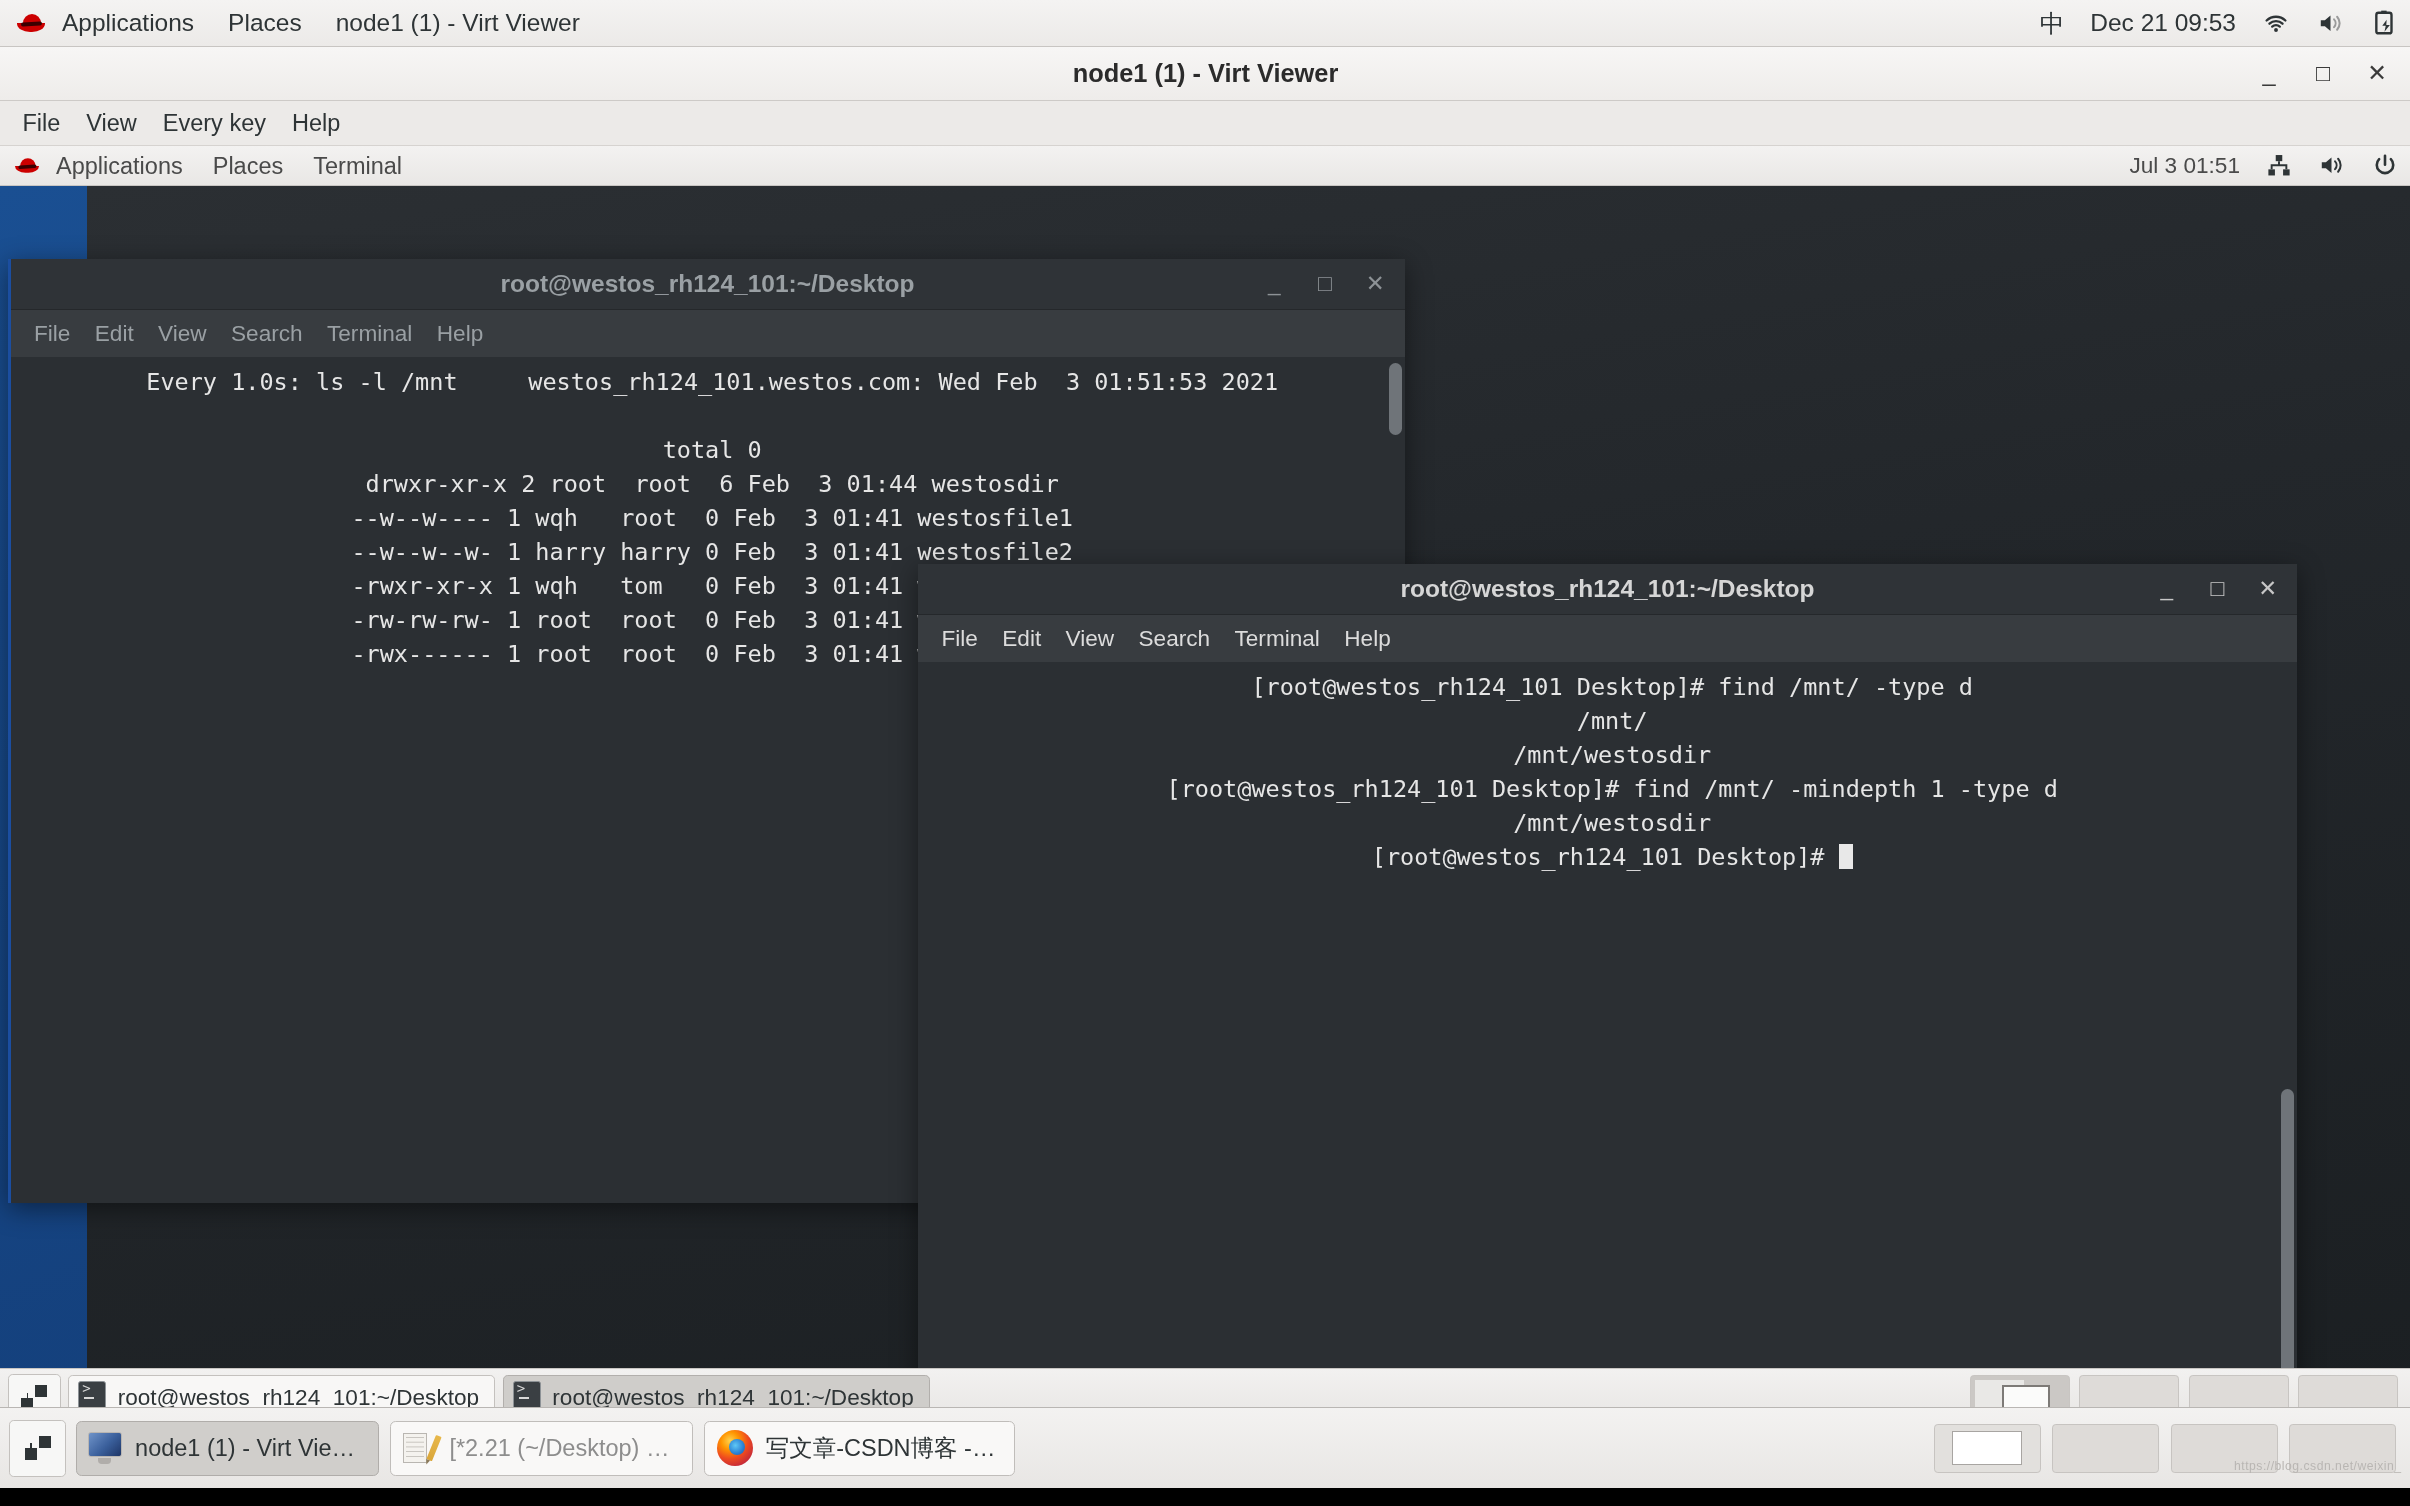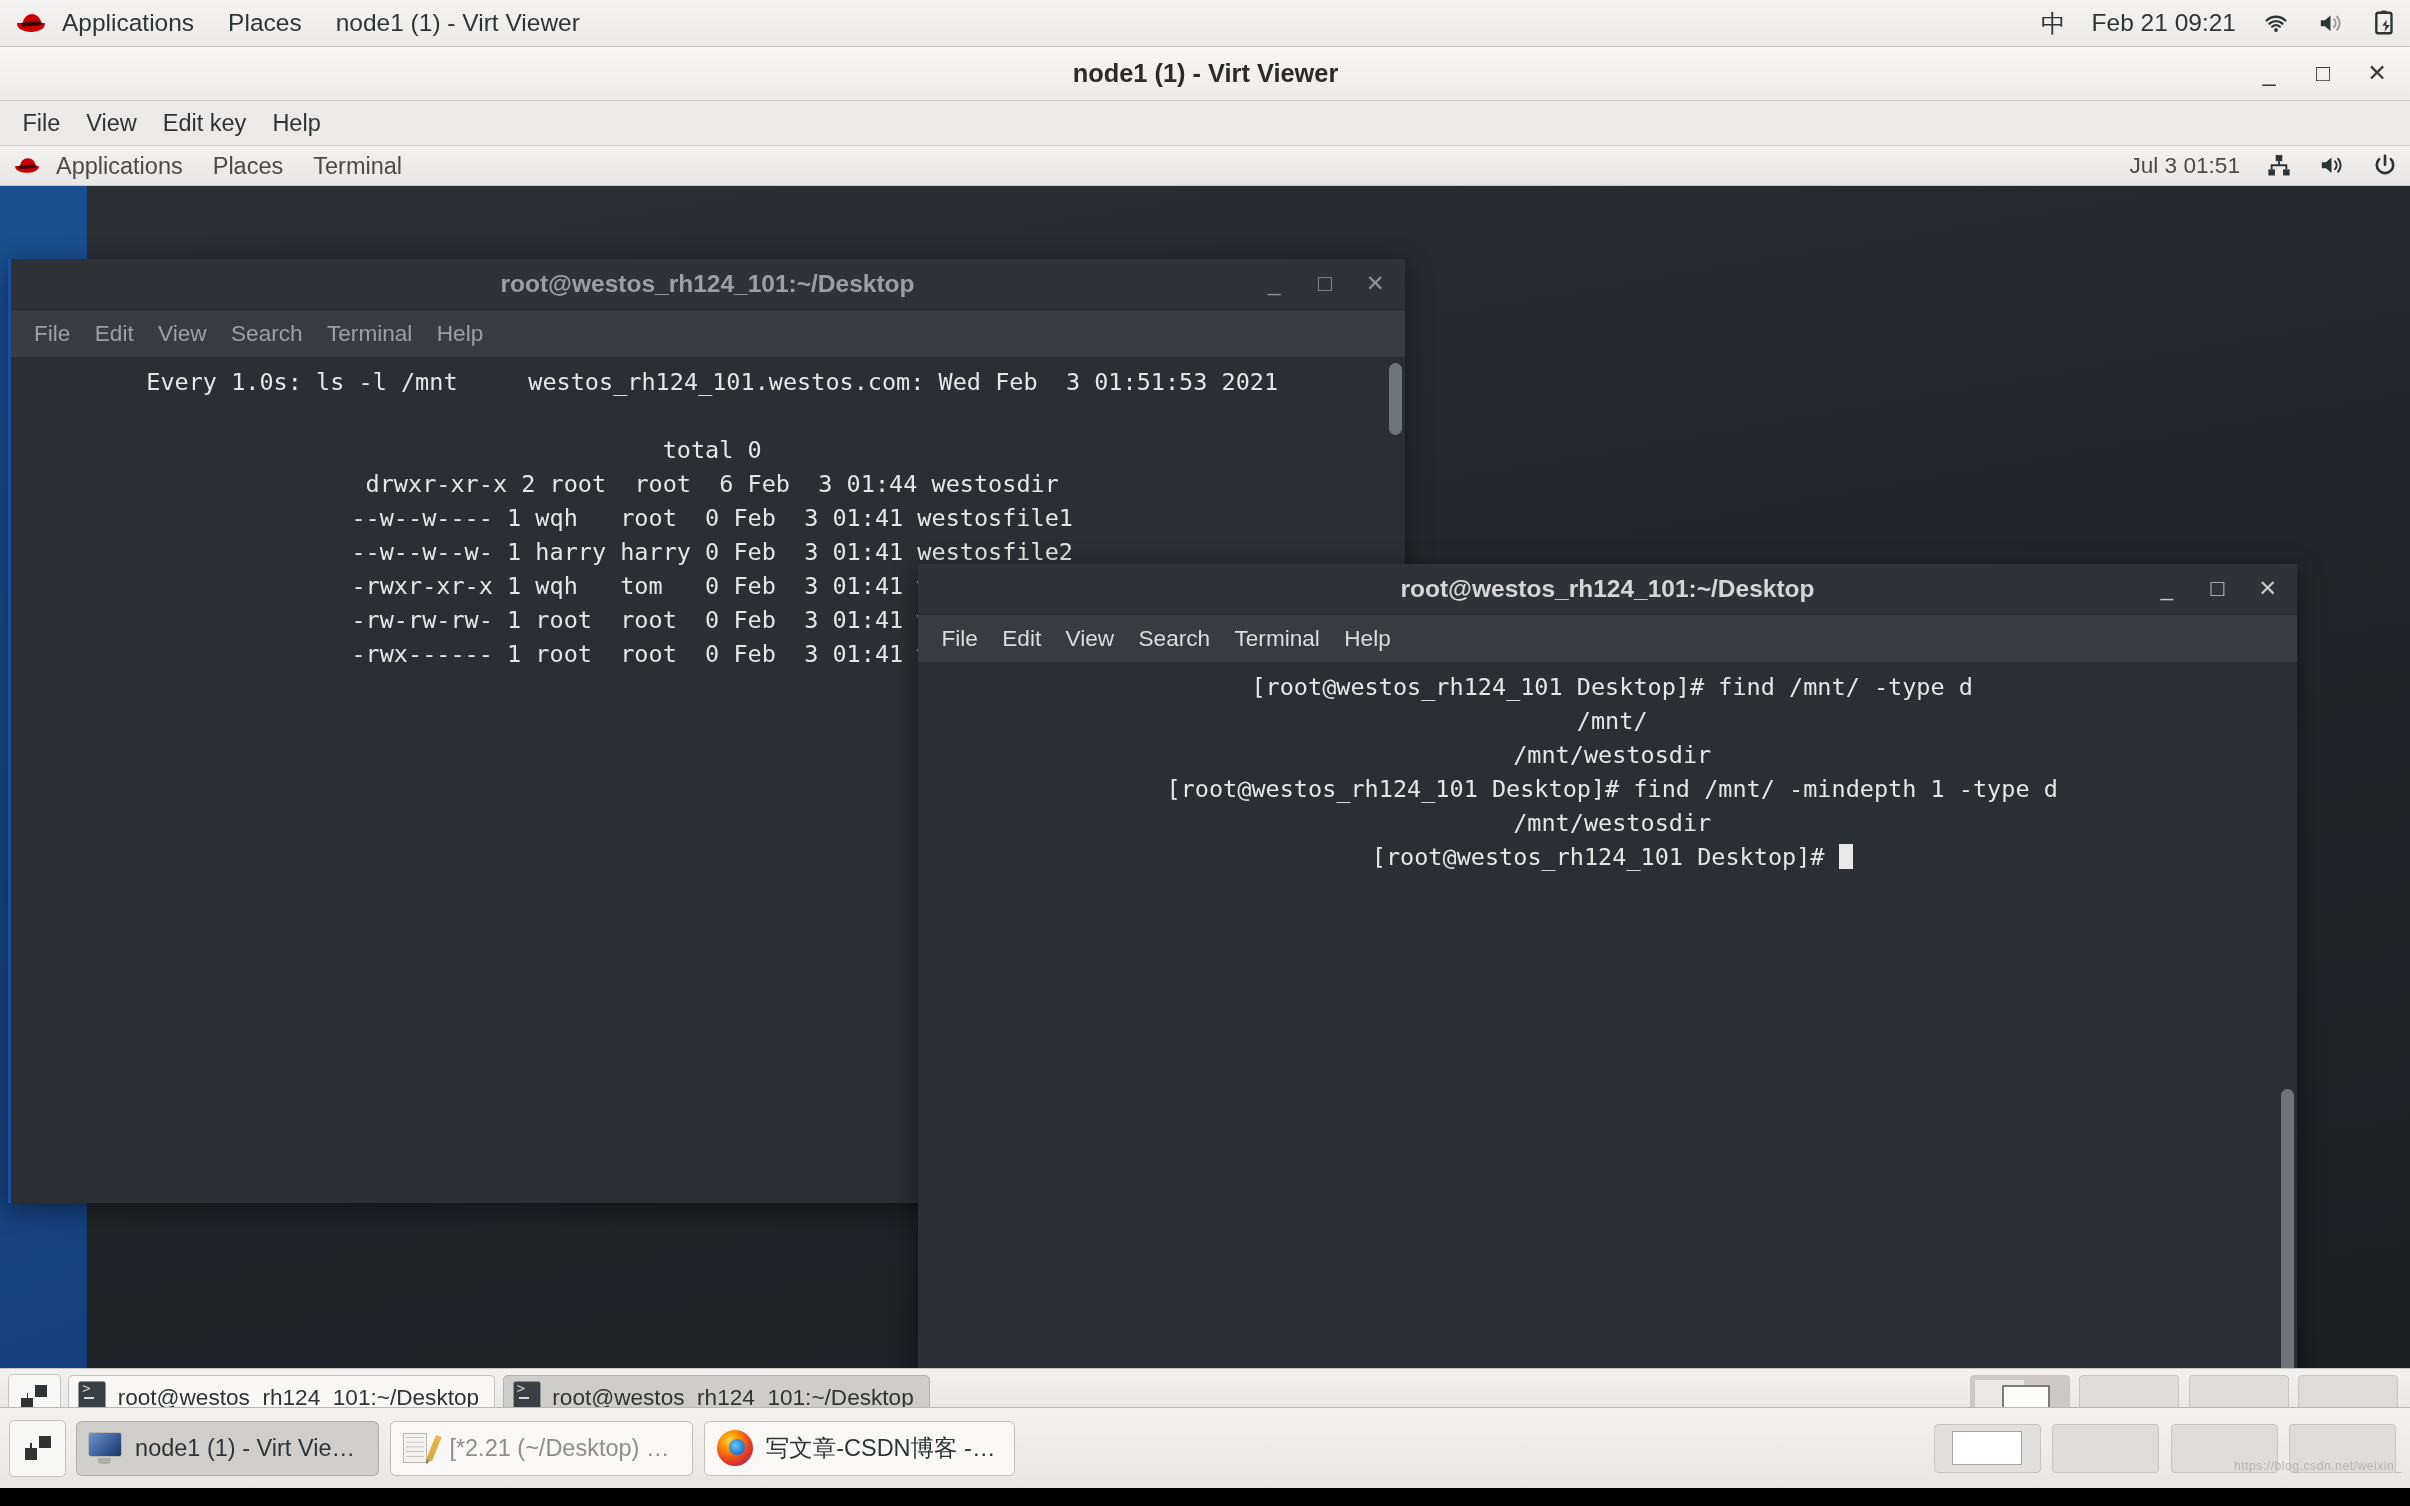--- a/index.html
+++ b/index.html
@@ -534,21 +534,21 @@
     <span class="rh-logo">
       <span class="brim"></span>
         <span class="crown"></span>
         <span class="band"></span>
     </span>
     <span class="menu-item">Applications</span>
     <span class="menu-item">Places</span>
     <span class="menu-item">node1 (1) - Virt Viewer</span>
     <span class="panel-spacer"></span>
     <span class="tray-item">中</span>
-    <span class="tray-item">Feb 21  09:21</span>
+    <span class="tray-item">Dec 21  09:53</span>
     <span class="tray-item">
       <svg width="28" height="24.5" viewBox="0 0 24 24" aria-hidden="true">
         <path d="M12 20.5a1.9 1.9 0 1 0 0-3.8 1.9 1.9 0 0 0 0 3.8z" fill="#2e3436"></path>
         <path d="M5.6 12.4a9.4 9.4 0 0 1 12.8 0" fill="none" stroke="#2e3436" stroke-width="2.3" stroke-linecap="round"></path>
         <path d="M8.3 15.3a5.6 5.6 0 0 1 7.4 0" fill="none" stroke="#2e3436" stroke-width="2.3" stroke-linecap="round"></path>
         <path d="M2.8 9.3a13.5 13.5 0 0 1 18.4 0" fill="none" stroke="#2e3436" stroke-width="2.3" stroke-linecap="round"></path>
       </svg>
     </span>
     <span class="tray-item">
       <svg width="30" height="24.5" viewBox="0 0 26 24" aria-hidden="true">
@@ -573,21 +573,21 @@
       <span class="vv-wbtns">
         <span class="wbtn">_</span>
         <span class="wbtn">□</span>
         <span class="wbtn">✕</span>
       </span>
     </div>
 
     <div class="vv-menubar">
       <span class="mi">File</span>
       <span class="mi">View</span>
-      <span class="mi">Edit key</span>
+      <span class="mi">Every key</span>
       <span class="mi">Help</span>
     </div>
 
     <div class="guest">
       <div class="guest-wallpaper"></div>
       <div class="guest-wall-dark"></div>
       <div class="blue-edge" style="top:40px;height:1239px;"></div>
 
       <div class="guest-panel">
         <span class="rh-logo rh-logo-sm">

